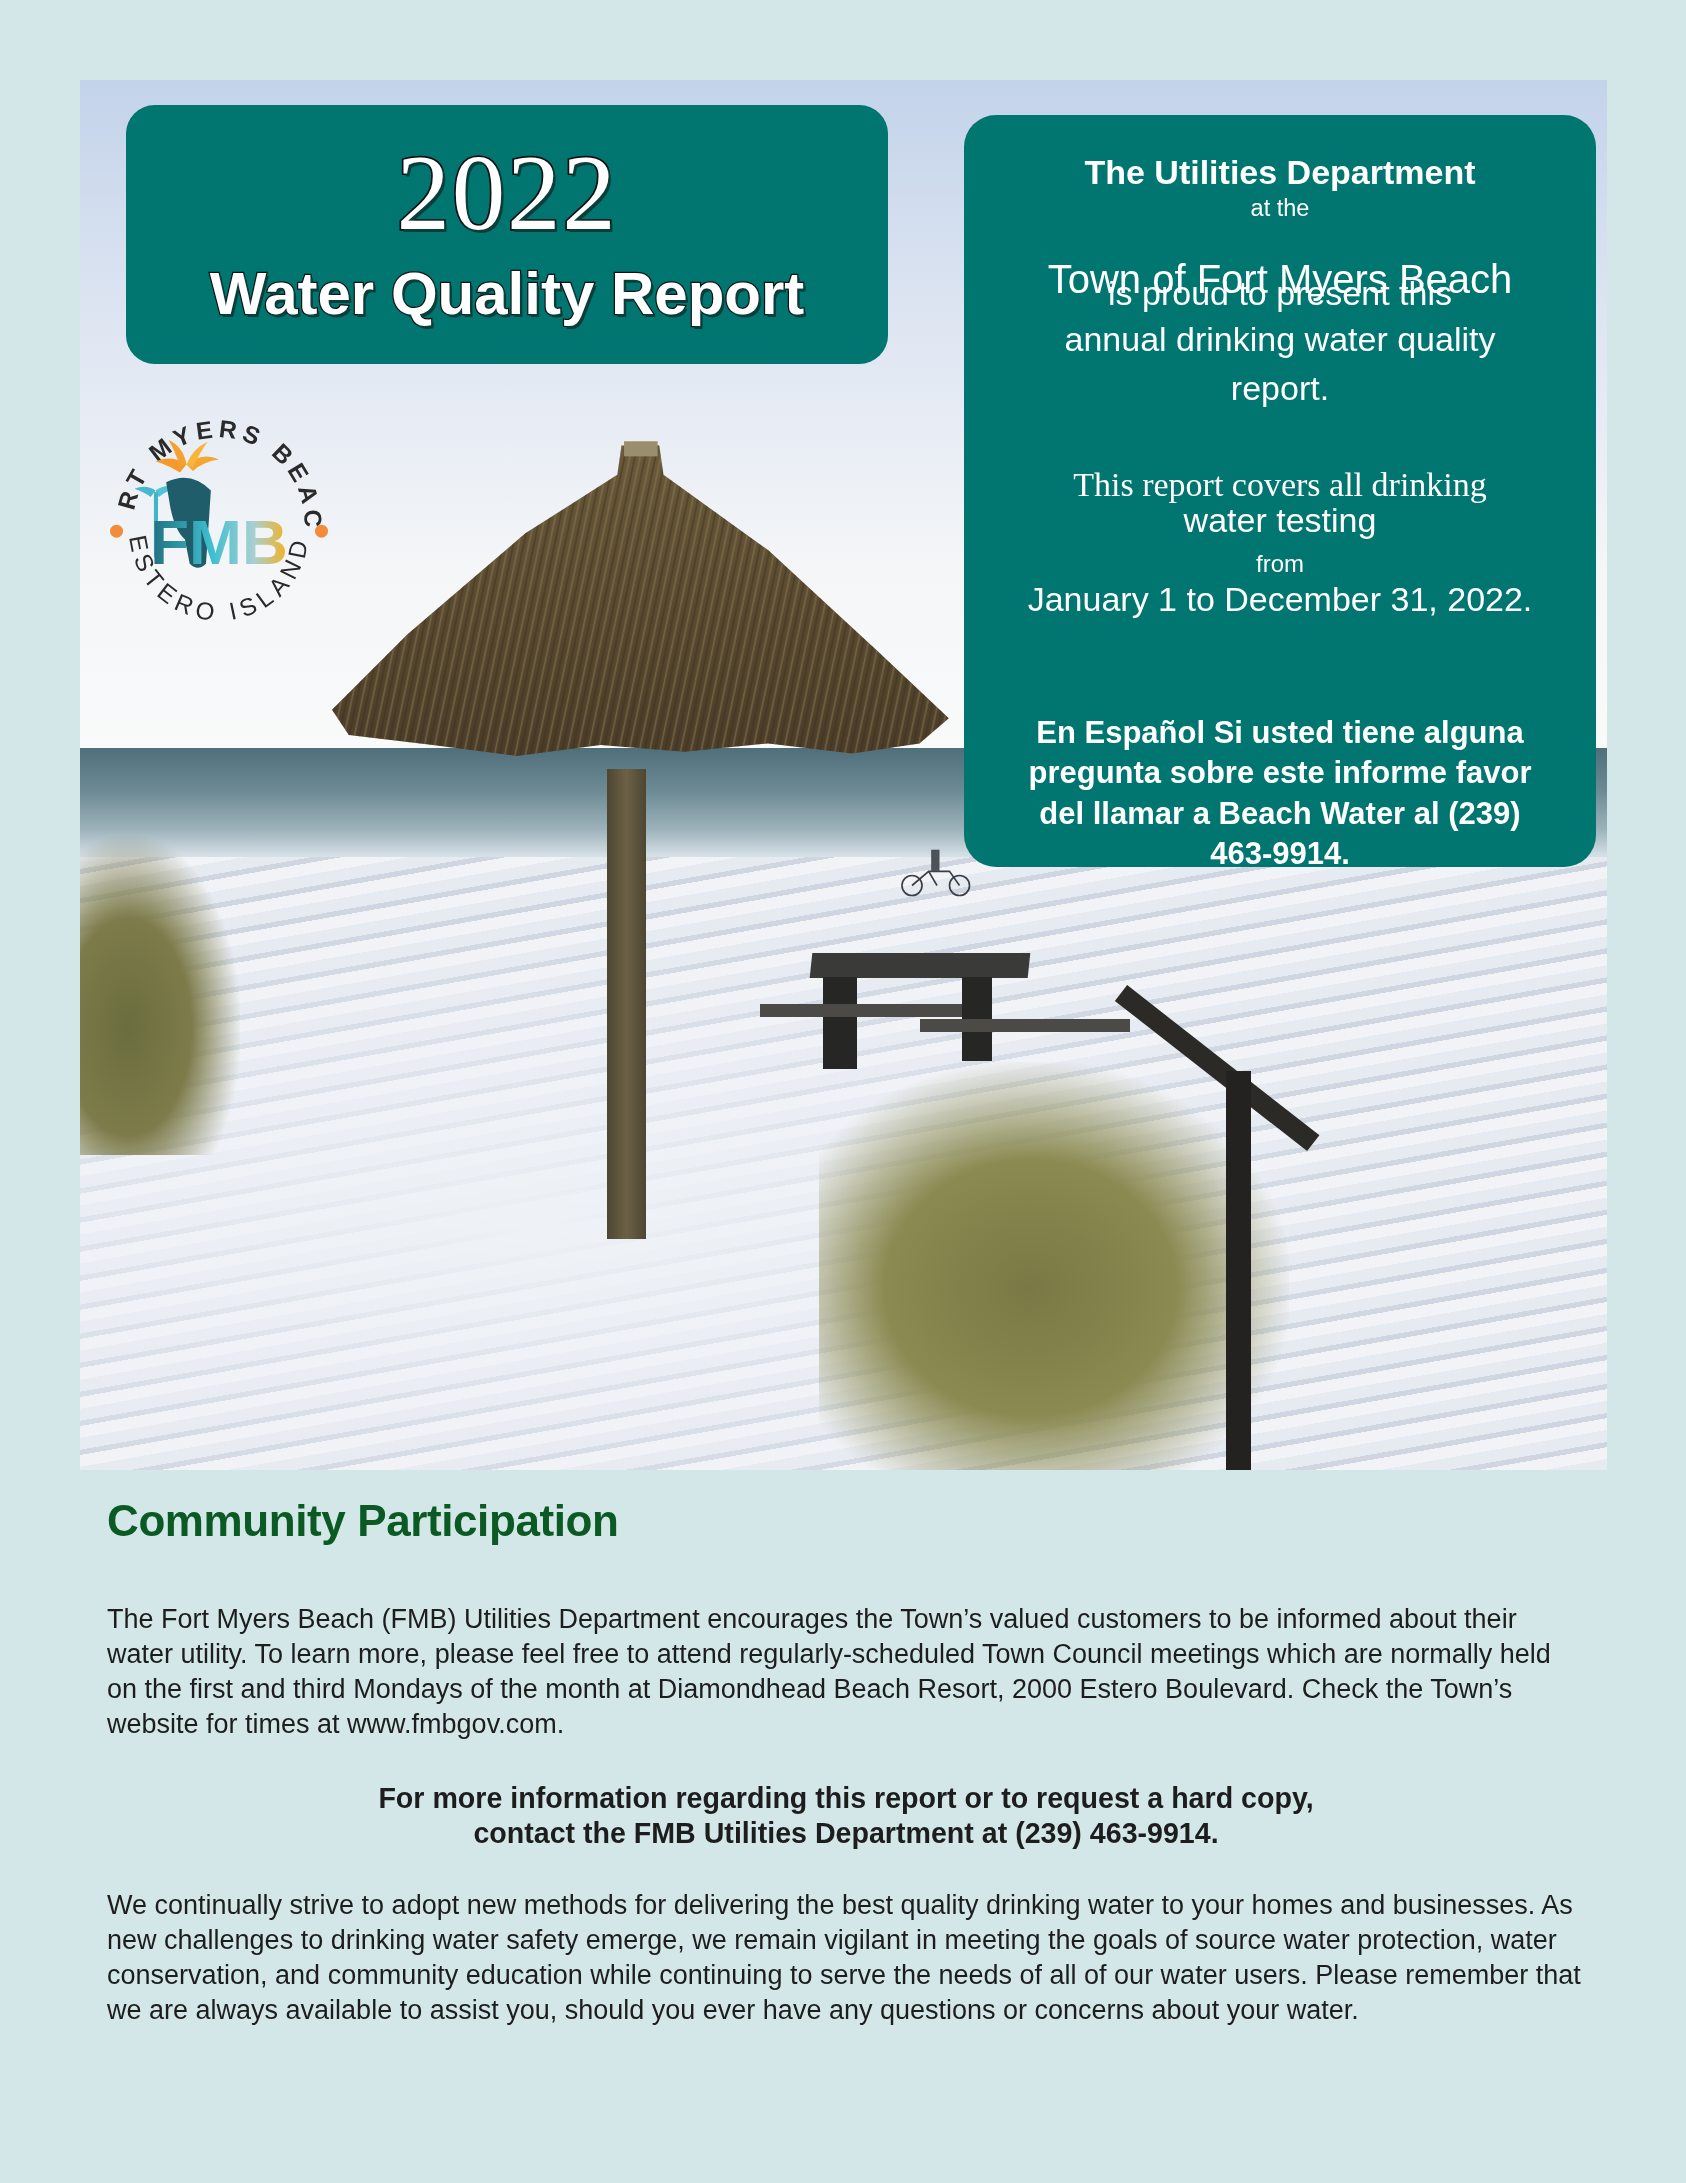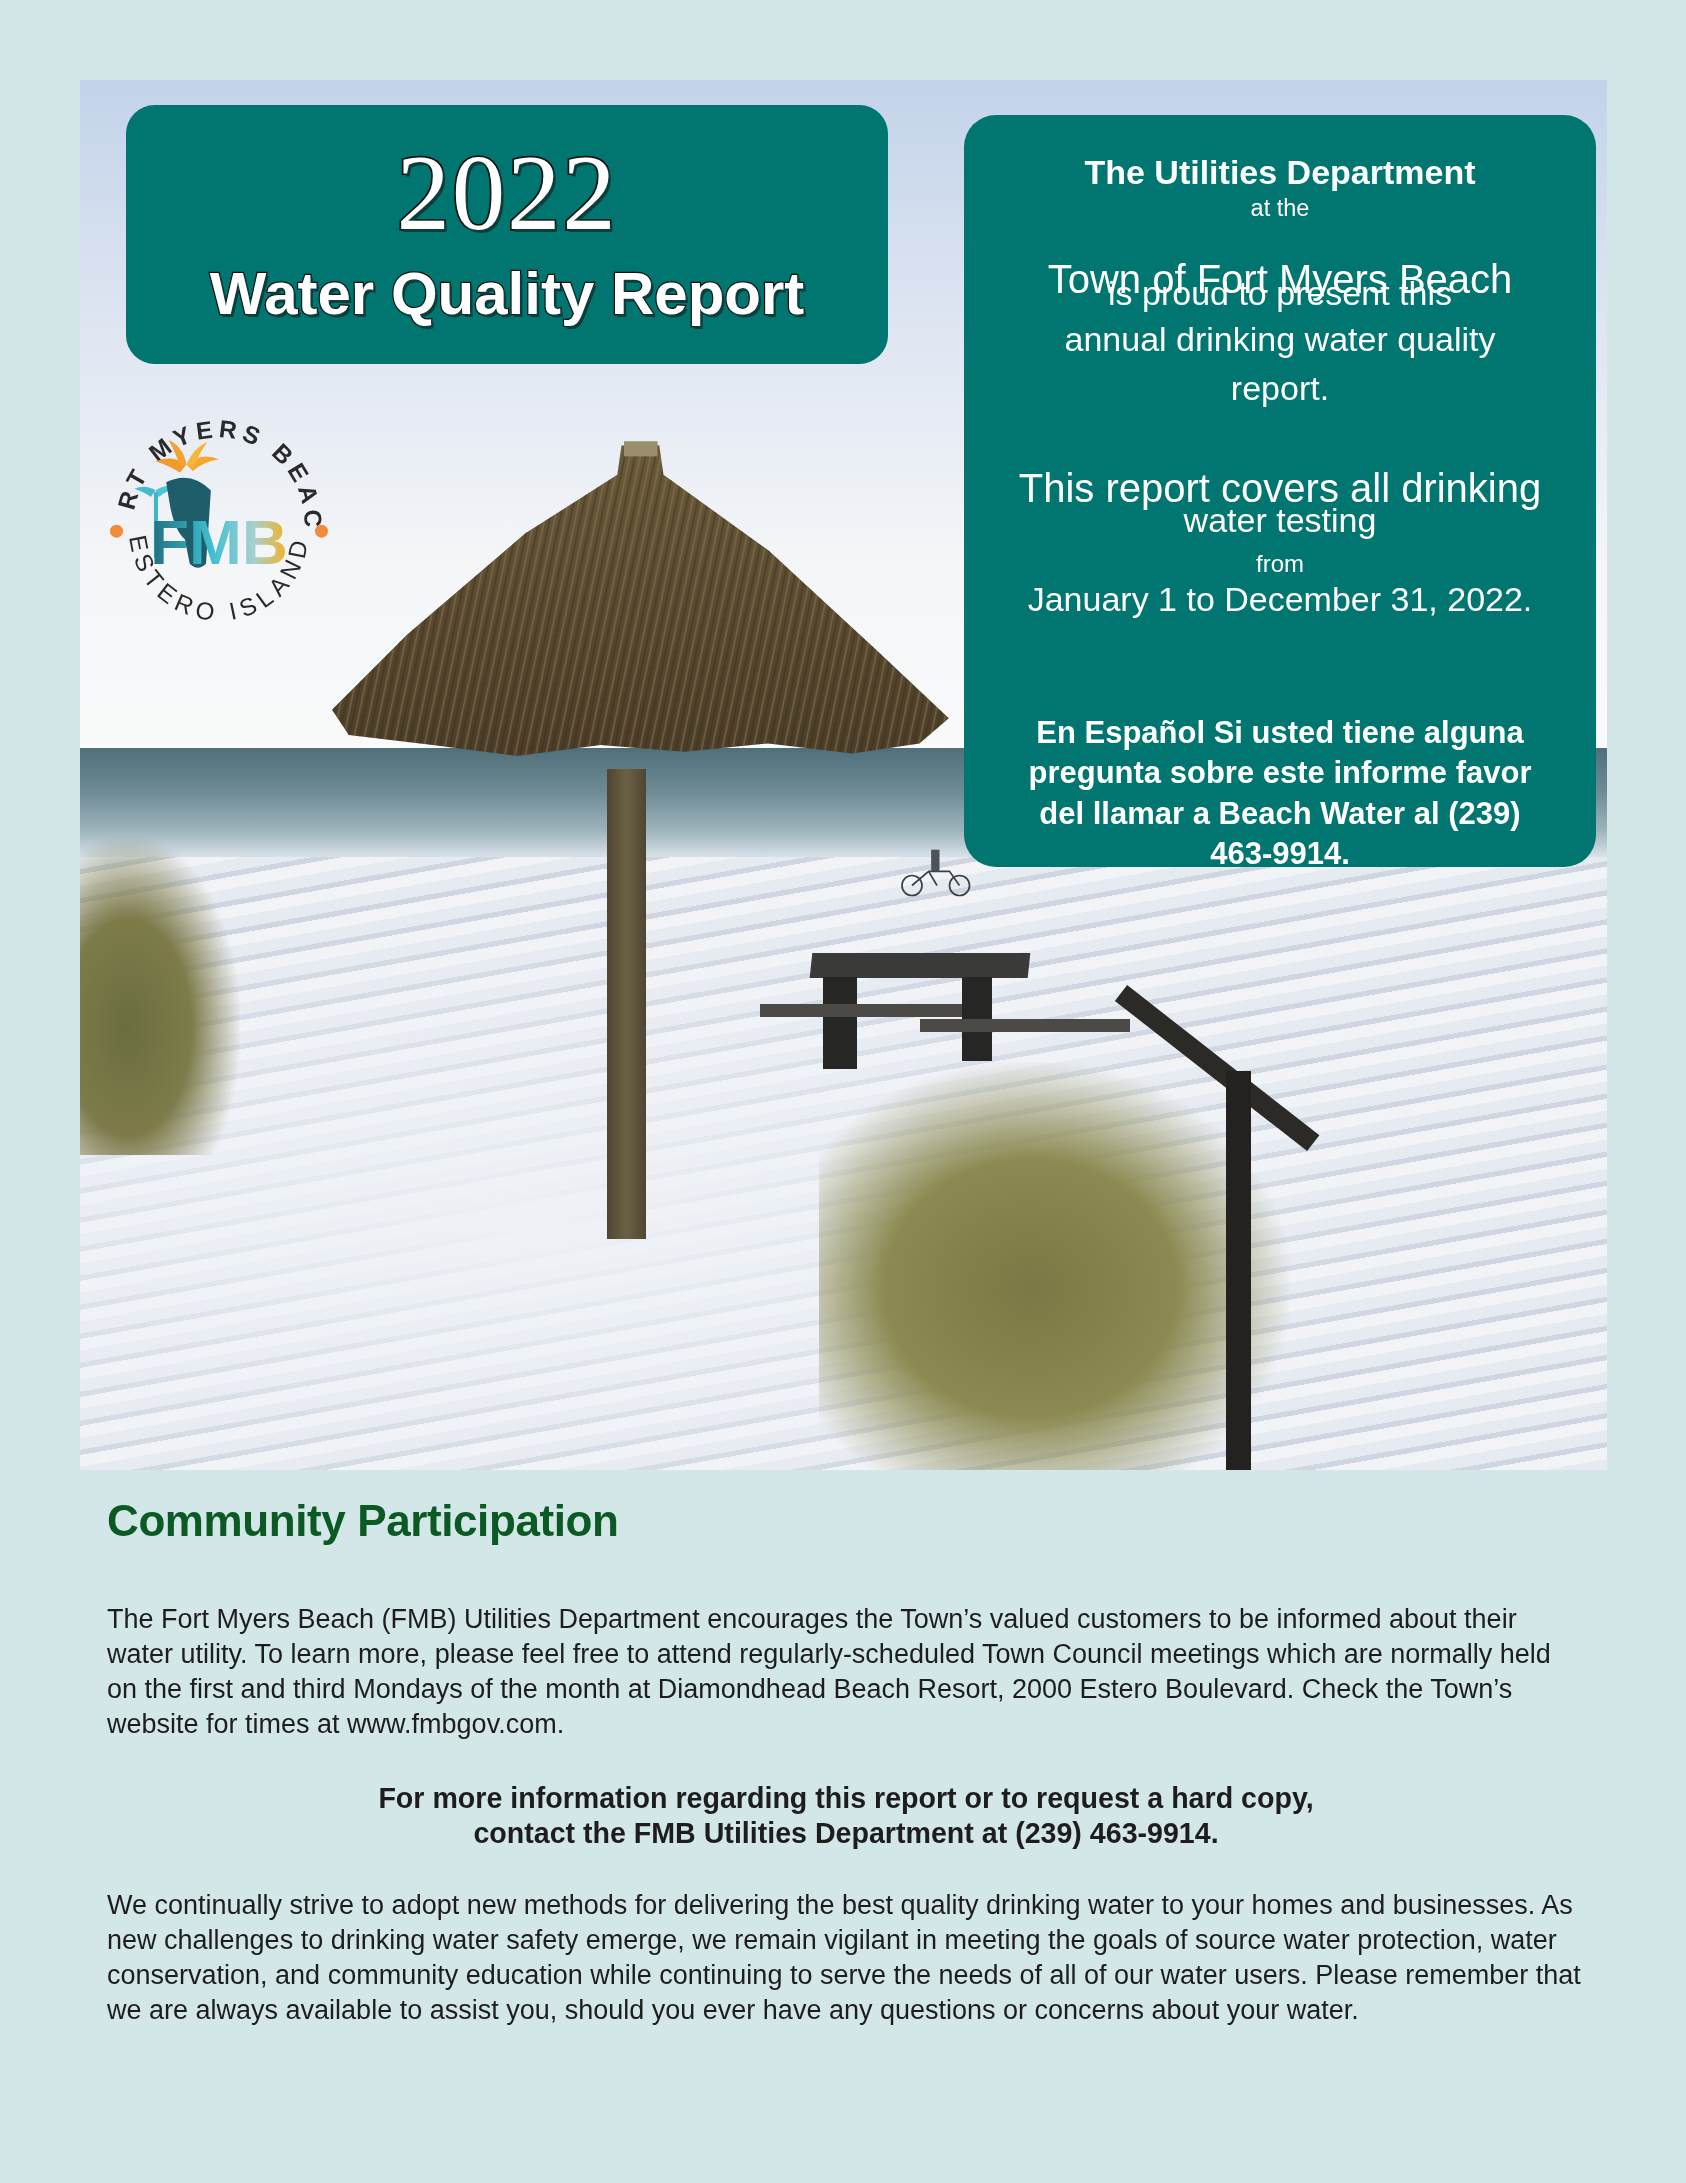--- a/index.html
+++ b/index.html
@@ -27,21 +27,21 @@
     -webkit-text-stroke:2.5px #111;paint-order:stroke fill;text-shadow:2.5px 3.4px 0 #0a3e3b;}
 
   .info-box{position:absolute;left:964px;top:115px;width:632px;height:752px;background:#017570;border-radius:32px;color:#fff;text-align:center;}
   .info-box .l{position:absolute;left:0;right:0;line-height:1;}
   .b1{top:40px;font-size:34px;font-weight:bold;}
   .b2{top:82px;font-size:23.5px;}
   .b3{top:116px;font-size:40px;font-weight:normal;margin-top:28px;}
   .b4{top:161px;font-size:34px;}
   .b5{top:207px;font-size:34px;}
   .b6{top:256px;font-size:34px;}
-  .c1{top:353px;font-size:40px;}
+  .c1{top:353px;font-size:34px;font-family:Liberation Serif, serif;}
   .c2{top:388px;font-size:34px;}
   .c3{top:437px;font-size:24px;}
   .c4{top:467px;font-size:34px;}
   .es{top:598px;left:50px!important;right:50px!important;font-size:31px;font-weight:bold;line-height:1.3!important;}
 
   .logo{position:absolute;left:97px;top:401px;width:244px;height:244px;}
 
   .content{position:absolute;left:107px;top:1499px;width:1478px;color:#1d1d1d;}
   .h2{font-size:44px;font-weight:bold;color:#0b5a23;line-height:1;margin:0 0 59px 0;letter-spacing:-0.4px;}
   .p{font-size:27px;line-height:35px;margin:0;}

